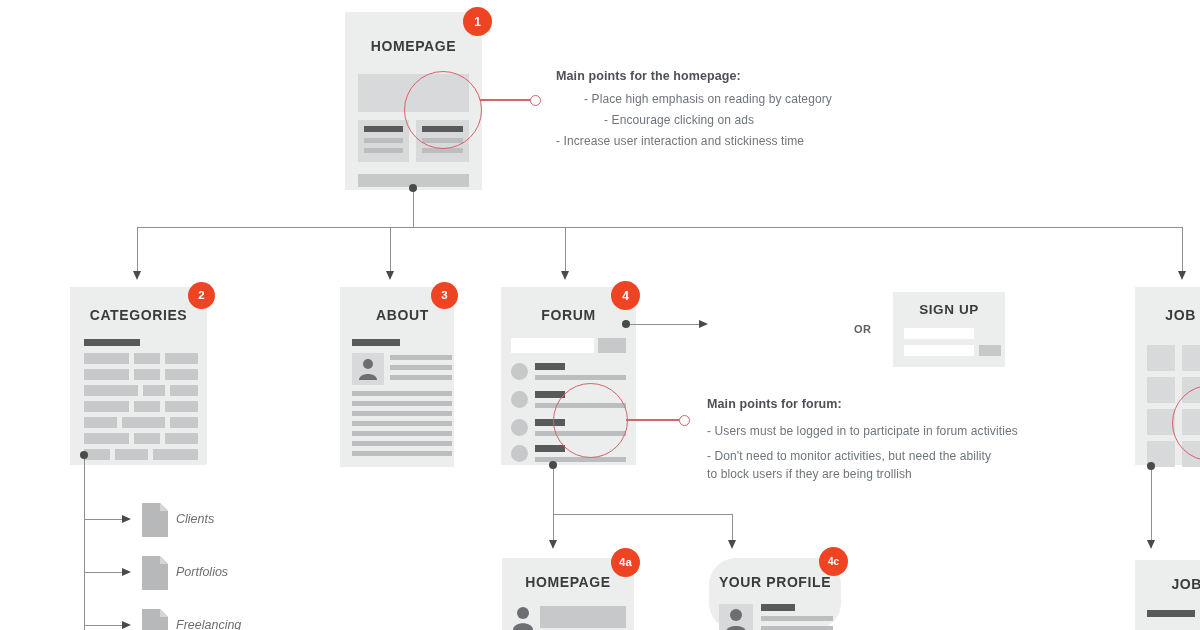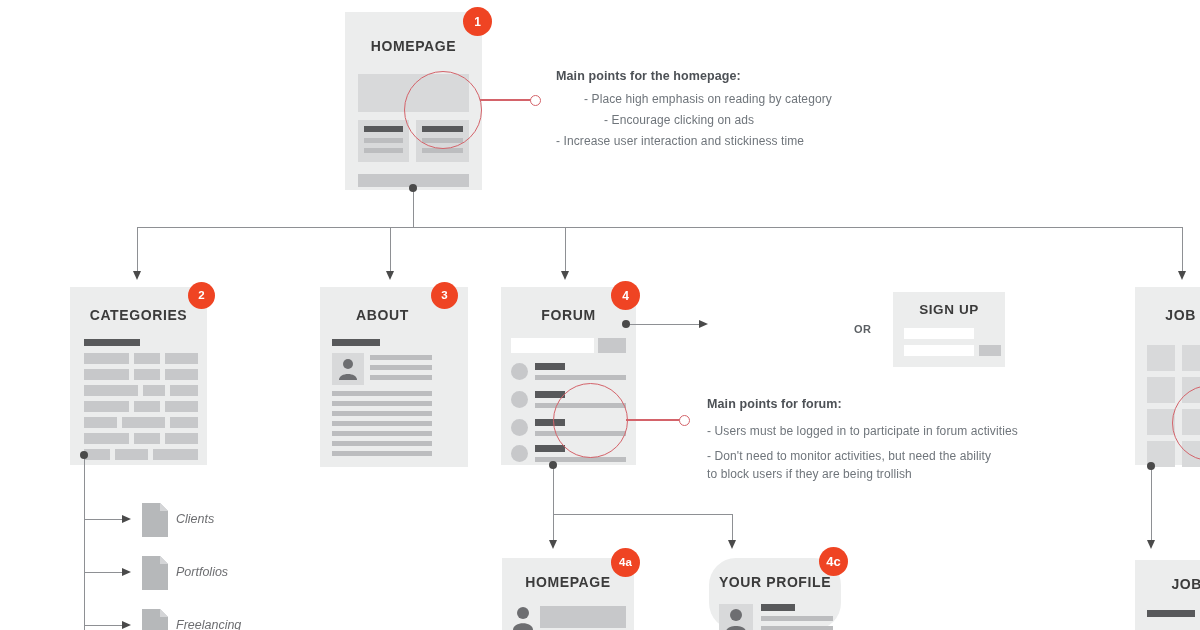--- a/index.html
+++ b/index.html
@@ -194,21 +194,21 @@
   <div class="hline" style="left:84px;top:625px;width:40px;"></div>
   <div class="arrow-right" style="left:122px;top:621px;"></div>
   <div class="file-ico" style="left:142px;top:609px;">
     <svg viewBox="0 0 26 34" width="26" height="34" aria-hidden="true">
       <path d="M0 0 H18 L26 8 V34 H0 Z" fill="#b6b8ba"></path>
       <path d="M18 0 L26 8 H18 Z" fill="#d4d5d7"></path>
     </svg>
   </div>
   <div class="file-label" style="left:176px;top:618px;">Freelancing</div>
 
-  <div class="card" style="left:320px;top:287px;width:148px;height:180px;">
+  <div class="card" style="left:340px;top:287px;width:114px;height:180px;">
     <div class="card-title" style="position:absolute;left:0;top:20px;width:125px;font-size:14px;">ABOUT</div>
     <div class="blk dark" style="left:12px;top:52px;width:48px;height:7px;"></div>
 
     <div class="blk light" style="left:12px;top:66px;width:32px;height:32px;"></div>
     <div class="person" style="left:18px;top:71px;">
       <svg viewBox="0 0 20 22" width="20" height="22" aria-hidden="true">
         <circle cx="10" cy="6" r="5" fill="#6d6e71"></circle>
         <path d="M1 22 C1 14 19 14 19 22 Z" fill="#6d6e71"></path>
       </svg>
     </div>
@@ -316,20 +316,20 @@
     <div class="person" style="left:17px;top:50px;">
       <svg viewBox="0 0 20 24" width="20" height="24" aria-hidden="true">
         <circle cx="10" cy="7" r="6" fill="#6d6e71"></circle>
         <path d="M0 24 C0 16 20 16 20 24 Z" fill="#6d6e71"></path>
       </svg>
     </div>
     <div class="blk dark" style="left:52px;top:46px;width:34px;height:7px;"></div>
     <div class="blk mid" style="left:52px;top:58px;width:72px;height:5px;"></div>
     <div class="blk mid" style="left:52px;top:68px;width:72px;height:5px;"></div>
   </div>
-  <div class="badge" style="left:819px;top:547px;width:29px;height:29px;font-size:13px;">4c</div>
+  <div class="badge" style="left:819px;top:547px;width:29px;height:29px;font-size:10px;">4c</div>
 
   <div class="card" style="left:1135px;top:560px;width:140px;height:70px;">
     <div class="card-title" style="position:absolute;left:0;top:16px;width:118px;font-size:14px;">JOB P</div>
     <div class="blk dark" style="left:12px;top:50px;width:48px;height:7px;"></div>
   </div>
 
 </div>
 
 </body></html>

